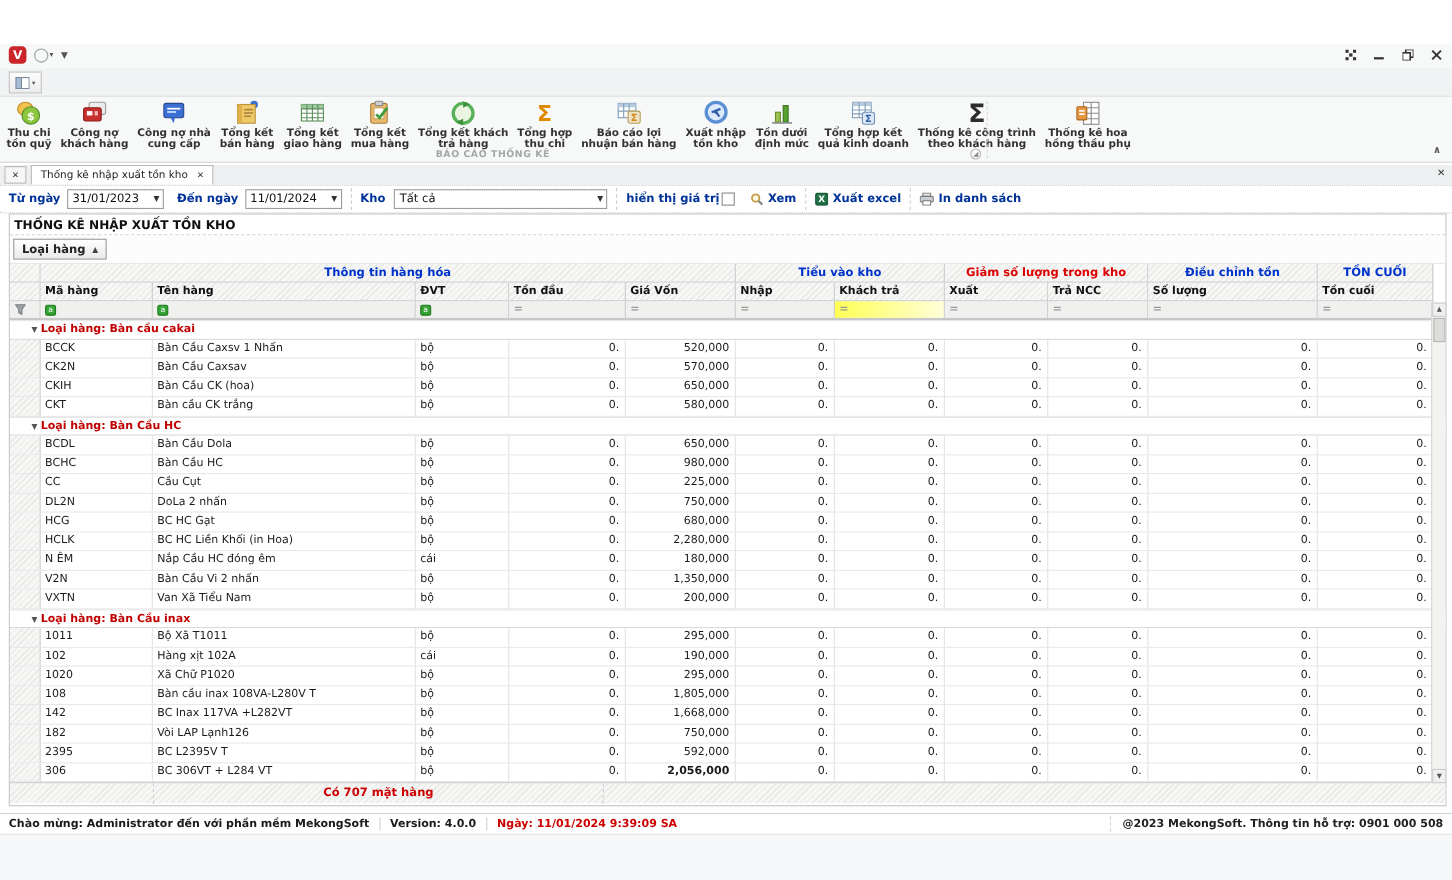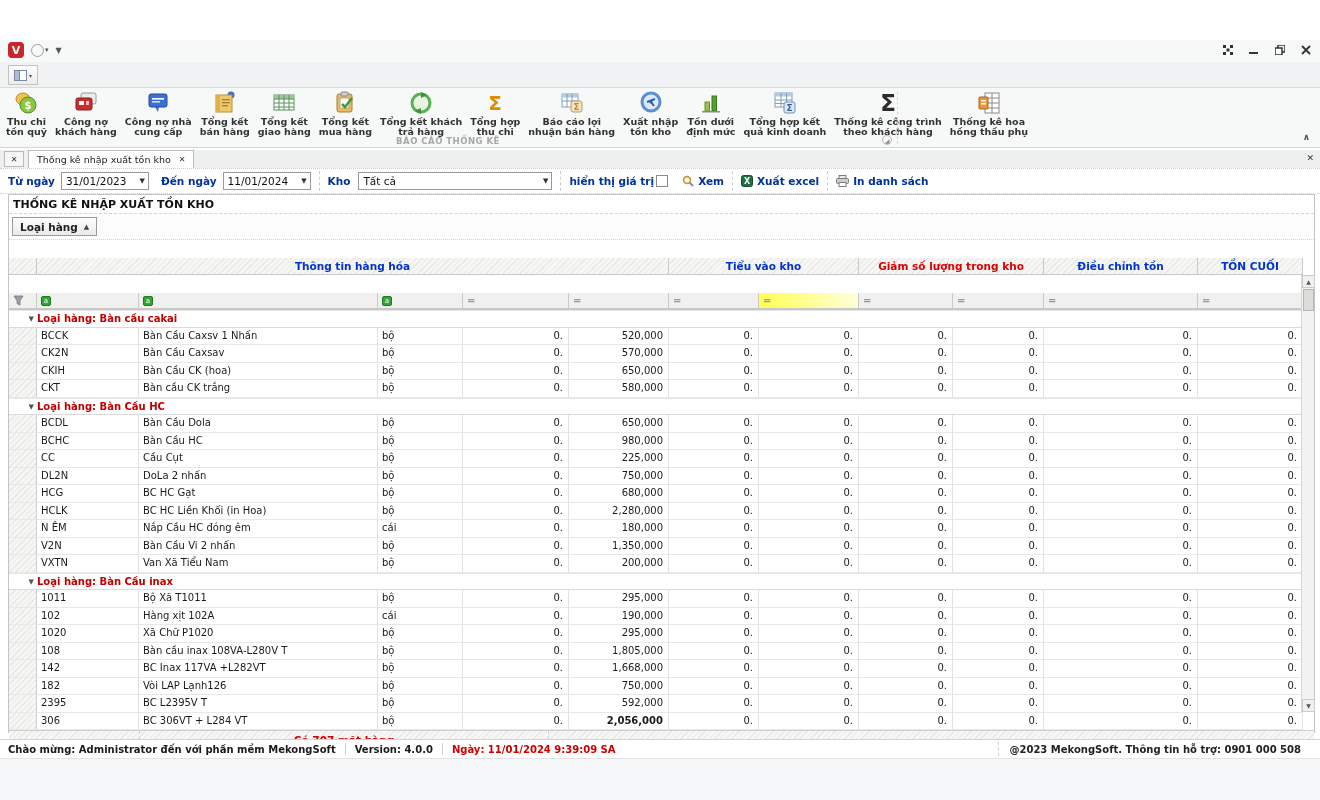--- a/index.html
+++ b/index.html
@@ -56,21 +56,21 @@
 
   
   .gridpanel { position:absolute; left:8px; top:154px; width:1307px; height:539px; border:1px solid #c3c4c5; background:#fff; }
   .grid-title { height:19px; line-height:19px; padding-left:4px; font-size:11px; font-weight:bold; color:#111; border-bottom:1px dashed #d4d4d4; }
   .groupby { height:26px; border-bottom:1px dotted #d4d4d4; display:flex; align-items:center; padding-left:3px; background:#fcfcfc; }
   .gb-btn { height:19px; border:1px solid #9a9a9a; background:linear-gradient(#ffffff,#e9e9e9); display:flex; align-items:center; gap:6px; padding:0 7px; font-size:10.5px; font-weight:bold; color:#222; }
   .gb-btn .arr { font-size:7px; color:#444; }
 
   .hatch { background-color:#f6f6f4; background-image:repeating-linear-gradient(135deg, rgba(150,150,150,0.14) 0 1px, transparent 1px 4px); }
 
-  .hrow { display:flex; height:17px;margin-top:18px; }
+  .hrow { display:flex; height:17px; }
   .hcell { flex:none; border-right:1px solid #c9c9c9; border-bottom:1px solid #c9c9c9; overflow:hidden; white-space:nowrap; }
   .band-lbl { text-align:center; font-size:10.5px; font-weight:bold; line-height:16px; }
   .col-lbl { font-size:10px; font-weight:bold; color:#111; line-height:16px; padding-left:4px; }
   .filter-cell { background:#f0f0ee; display:flex; align-items:center; padding-left:4px; }
   .filter-cell.hl { background:linear-gradient(to right,#ffff55,#ffffd8); }
   .eq { color:#9a9a9a; font-weight:bold; font-size:10px; }
   .abc { width:10px; height:10px; background:#35a335; border:1px solid #1d7a1d; border-radius:2px; color:#fff; font-size:7px; line-height:9px; text-align:center; }
 
   .databody { position:relative; }
   .drow { display:flex; height:17.5px; }
@@ -91,21 +91,21 @@
   .vs-down { bottom:0; }
   .vs-thumb { position:absolute; left:0.5px; top:14px; width:11px; height:22px; background:#dcdcdb; border:1px solid #b6b6b5; }
 
   
   .statusbar { position:absolute; left:0; top:699px; width:1320px; height:19px; background:#fff; border-top:1px solid #d2d3d4; display:flex; align-items:center; font-size:10px; font-weight:bold; }
   .sb-item { white-space:nowrap; }
   .sb-sep { height:12px; border-left:1px solid #cfcfcf; margin:0 9px; }
   .sb-date { color:#cc0000; }
   .sb-right { margin-left:auto; display:flex; align-items:center; }
   .sb-rsep { height:14px; border-left:1px dashed #cfcfcf; margin-right:10px; }
-  .sb-copy { padding-right:19px; color:#222; }
+  .sb-copy { padding-right:8px; color:#222; }
 </style>
 </head>
 <body>
 
 <div class="window">
 
   <div class="titlebar">
     <div class="tb-left">
       <div class="logo">V</div>
       <div style="display:flex;align-items:center;gap:1px;">
@@ -376,20 +376,34 @@
     </div>
     <div id="grid-head">
         <div class="hrow">
           <div class="hcell hatch" style="width: 28px;"></div>
           <div class="hcell hatch band-lbl" style="width: 632px; color: rgb(0, 51, 204);">Thông tin hàng hóa</div>
           <div class="hcell hatch band-lbl" style="width: 190px; color: rgb(0, 51, 204);">Tiểu vào kho</div>
           <div class="hcell hatch band-lbl" style="width: 185px; color: rgb(221, 0, 0);">Giảm số lượng trong kho</div>
           <div class="hcell hatch band-lbl" style="width: 154px; color: rgb(0, 51, 204);">Điều chỉnh tồn</div>
           <div class="hcell hatch band-lbl" style="width: 105px; color: rgb(0, 51, 204);">TỒN CUỐI</div>
         </div>
+        <div class="hrow">
+          <div class="hcell hatch" style="width: 28px;"></div>
+          <div class="hcell hatch col-lbl" style="width: 102px;">Mã hàng</div>
+          <div class="hcell hatch col-lbl" style="width: 239px;">Tên hàng</div>
+          <div class="hcell hatch col-lbl" style="width: 85px;">ĐVT</div>
+          <div class="hcell hatch col-lbl" style="width: 106px;">Tồn đầu</div>
+          <div class="hcell hatch col-lbl" style="width: 100px;">Giá Vốn</div>
+          <div class="hcell hatch col-lbl" style="width: 90px;">Nhập</div>
+          <div class="hcell hatch col-lbl" style="width: 100px;">Khách trả</div>
+          <div class="hcell hatch col-lbl" style="width: 94px;">Xuất</div>
+          <div class="hcell hatch col-lbl" style="width: 91px;">Trả NCC</div>
+          <div class="hcell hatch col-lbl" style="width: 154px;">Số lượng</div>
+          <div class="hcell hatch col-lbl" style="width: 105px;">Tồn cuối</div>
+        </div>
         <div class="hrow" style="border-bottom: 1px solid rgb(198, 198, 198);">
           <div class="hcell filter-cell" style="width: 28px;">
             <svg width="11" height="11">
               <path d="M1 1 H10 L7 5.5 V10 L4 8.5 V5.5 Z" fill="#9aa0a6" stroke="#6f747a" stroke-width="0.8"></path>
             </svg>
           </div>
           <div class="hcell filter-cell" style="width: 102px;">
             <span class="abc">a</span>
           </div>
           <div class="hcell filter-cell" style="width: 239px;">

